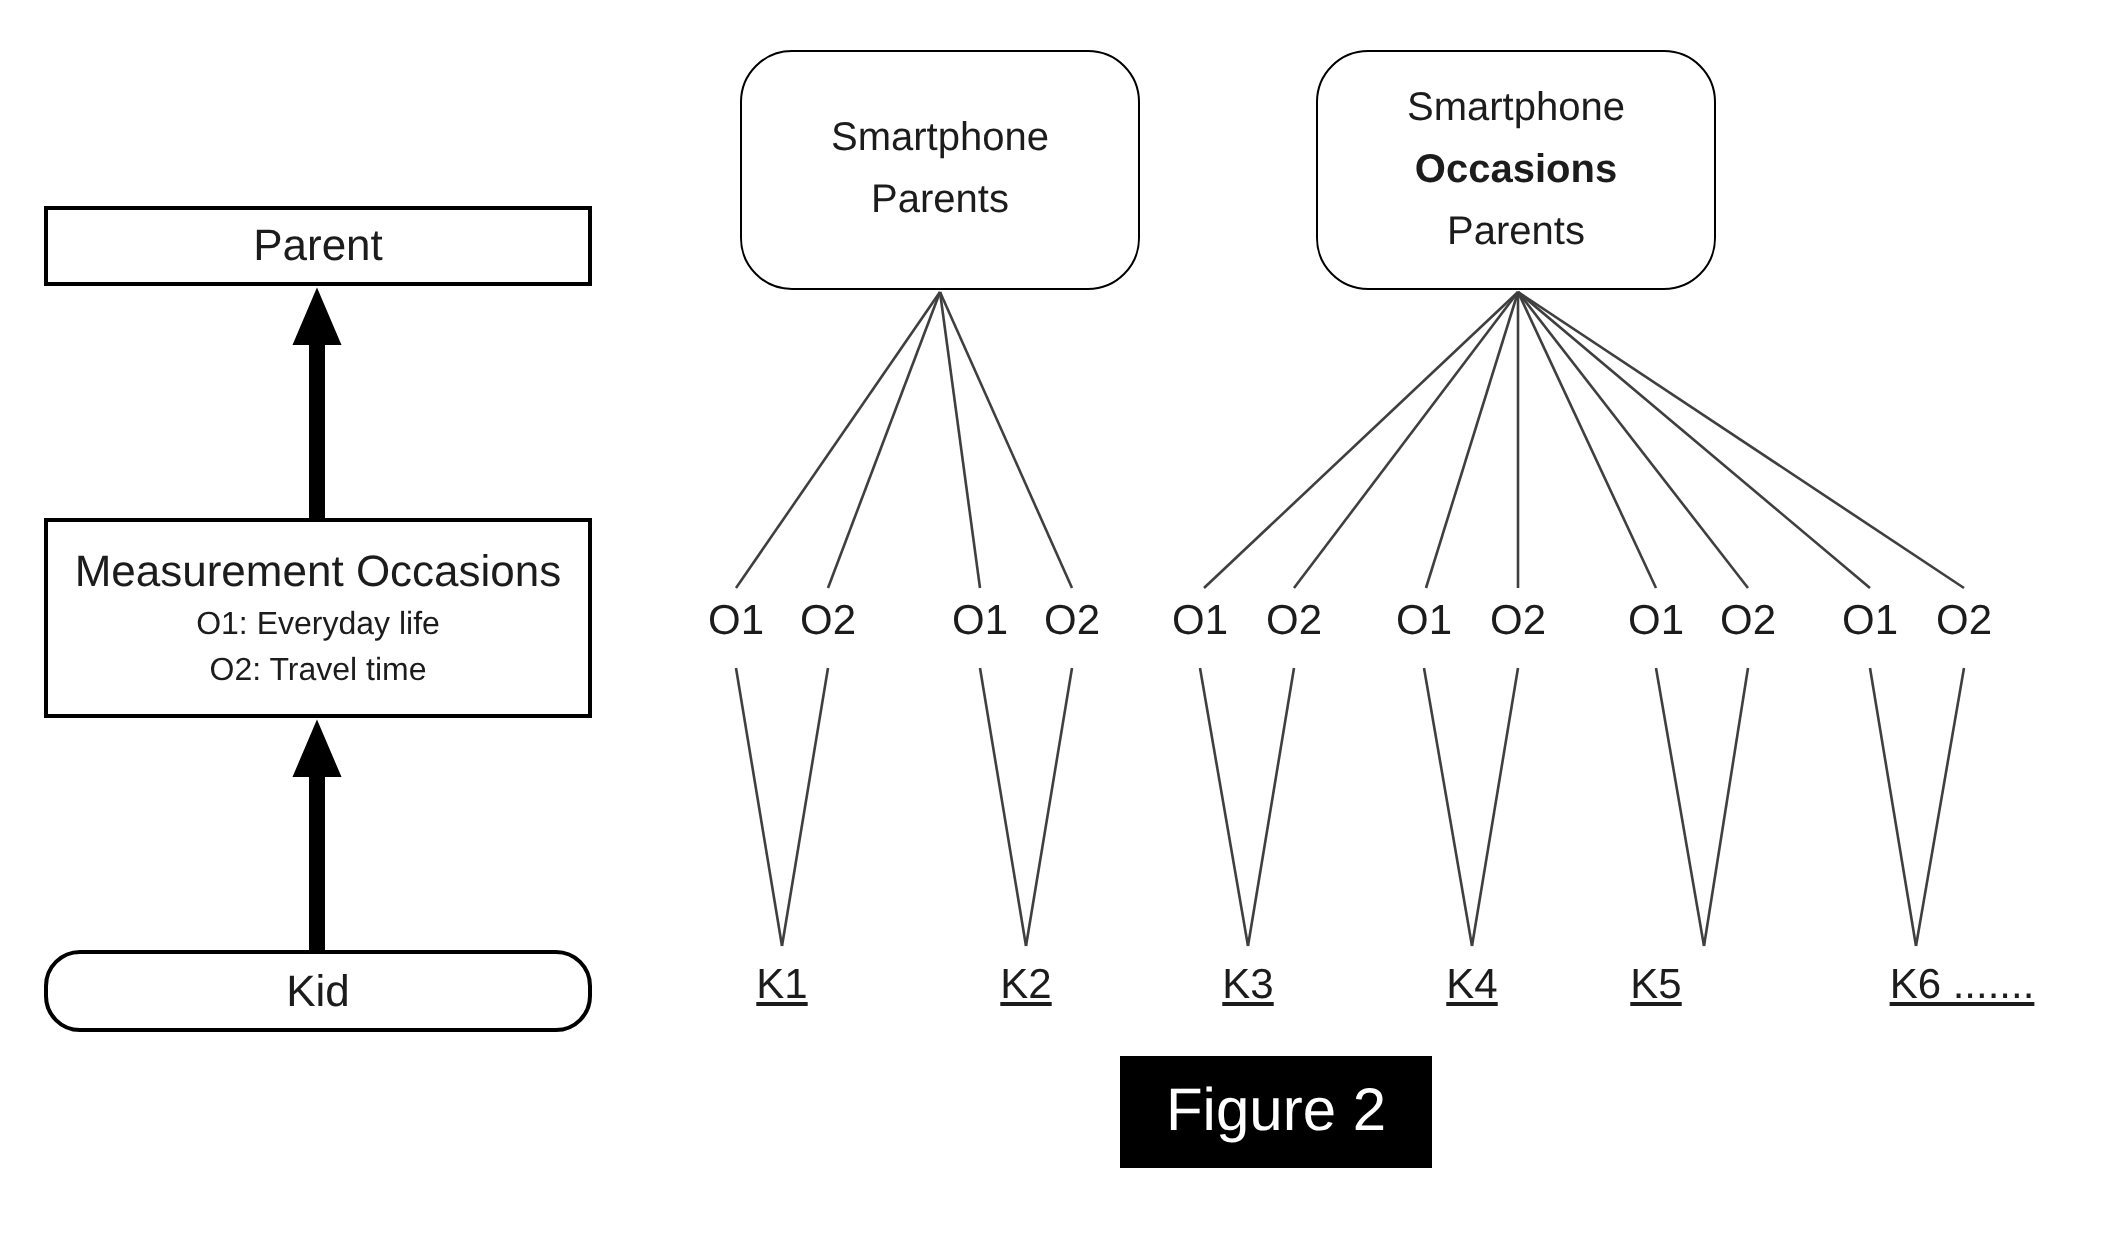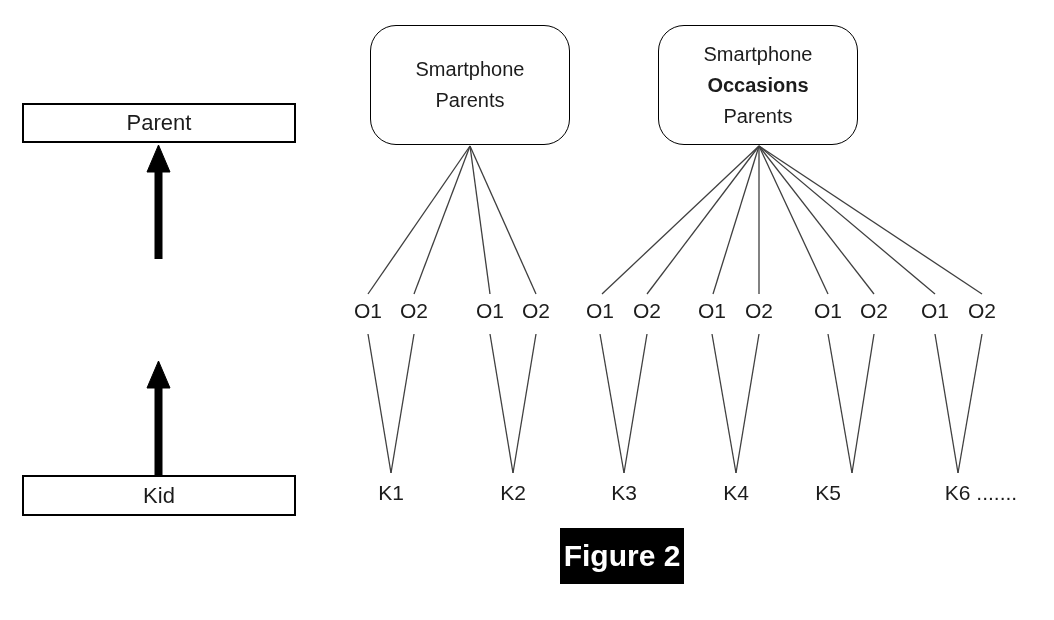--- a/index.html
+++ b/index.html
@@ -22,21 +22,21 @@
     box-sizing: border-box;
     background: #ffffff;
     border: 2px solid #000000;
     display: flex;
     flex-direction: column;
     align-items: center;
     justify-content: center;
     text-align: left;
   }
   .parent-box  { left: 22px; top: 103px; width: 274px; height: 40px; font-size: 22px; }
-  .kid-box     { left: 22px; top: 475px; width: 274px; height: 41px; font-size: 22px; }
+  .kid-box     { left: 22px; top: 475px; width: 274px; height: 41px; font-size: 22px; border-radius: 18px; }
   .measurement-box { left: 22px; top: 259px; width: 274px; height: 100px; padding: 2px 0; }
   .measurement-title { font-size: 22px; line-height: 30px; }
   .measurement-sub   { font-size: 16px; line-height: 23px; }
   .rounded-box {
     position: absolute;
     top: 25px;
     width: 200px;
     height: 120px;
     box-sizing: border-box;
     background: #ffffff;
@@ -53,29 +53,29 @@
   .rounded-box.non-addicted { left: 370px; }
   .rounded-box.addicted     { left: 658px; }
   .bold-line { font-weight: bold; }
   .olabel, .klabel {
     position: absolute;
     transform: translateX(-50%);
     font-size: 21px;
     white-space: nowrap;
   }
   .olabel { top: 299px; text-align: center; }
-  .klabel { top: 481px; }
+  .klabel { top: 481px; text-decoration: underline; }
   .caption {
     position: absolute;
     left: 560px; top: 528px;
-    width: 124px; height: 56px;
+    width: 156px; height: 56px;
     background: #000000;
     color: #ffffff;
     font-size: 30px;
-    font-weight: bold;
+    font-weight: normal;
     display: flex;
     align-items: center;
     justify-content: center;
   }
 </style>
 </head>
 <body>
 
 <div class="canvas">
 
@@ -119,20 +119,25 @@
         <line x1="874" y1="334" x2="852" y2="473"></line>
       <line x1="935" y1="334" x2="958" y2="473"></line>
         <line x1="982" y1="334" x2="958" y2="473"></line>
     </g>
   </svg>
 
   <div class="box parent-box">
     <span>Parent</span>
   </div>
 
+  <div class="box measurement-box">
+    <div class="measurement-title">Measurement Occasions</div>
+    <div class="measurement-sub">O1: Everyday life</div>
+    <div class="measurement-sub">O2: Travel time</div>
+  </div>
 
   <div class="box kid-box">
     <span>Kid</span>
   </div>
 
   <div class="rounded-box non-addicted">
     <div>Smartphone</div>
     <div>Parents</div>
   </div>
 

